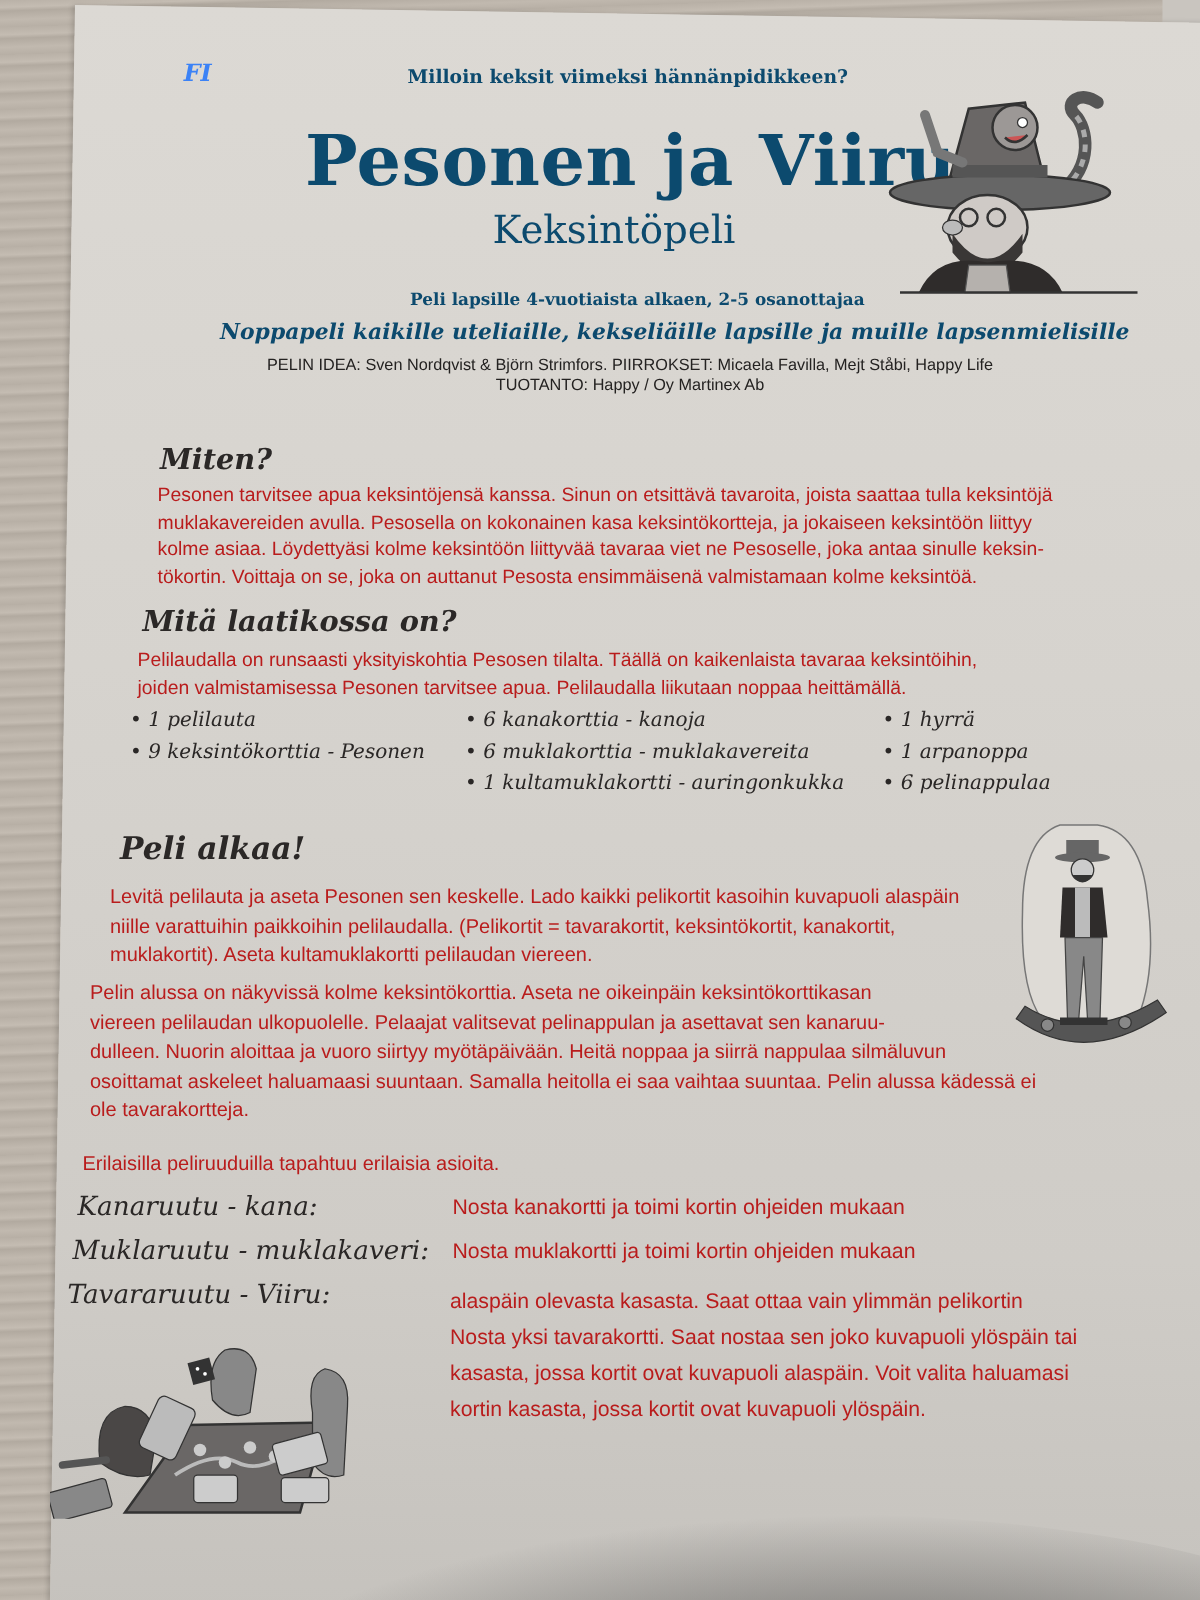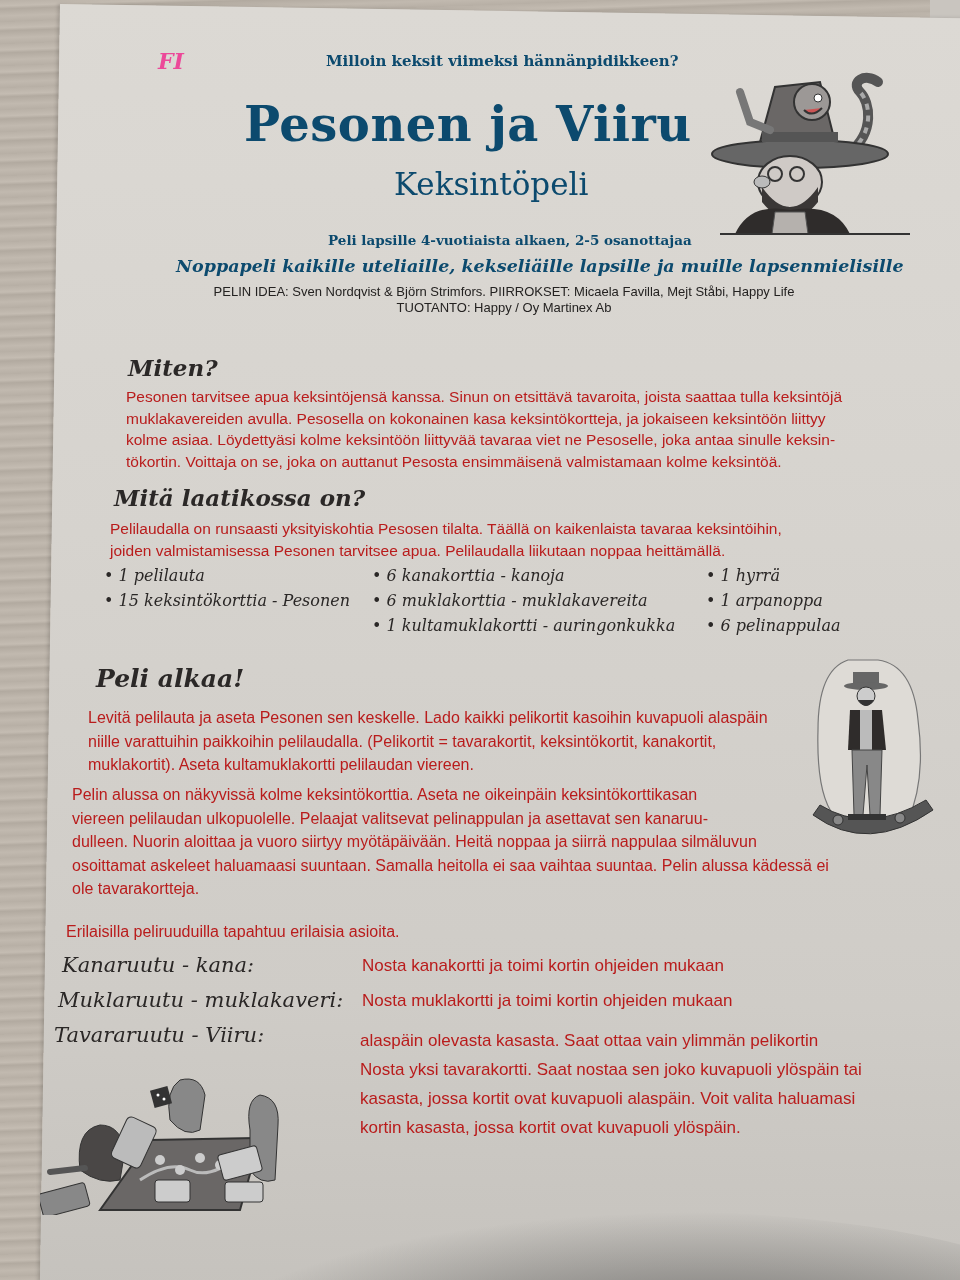--- a/index.html
+++ b/index.html
@@ -20,23 +20,23 @@
     background: #c9c5bf;
   }
   .shadow {
     position: absolute; left: 170px; top: 1210px; width: 900px; height: 200px;
     background: radial-gradient(ellipse at 60% 80%, rgba(40,40,40,0.55) 0%, rgba(40,40,40,0.3) 40%, rgba(40,40,40,0) 70%);
     border-radius: 50%;
   }
   .abs { position: absolute; color: #0c4a6e; }
   .hand { font-family: "DejaVu Serif", serif; }
   .body-txt { font-family: "Liberation Sans", sans-serif; font-size: 15.5px; line-height: 21.5px; color: #b91c1c; }
-  .lang { left: 158px; top: 48px; font-size: 22px; font-style: italic; font-weight: bold; color: #ec4899; }
+  .lang { left: 147px; top: 48px; font-size: 19px; font-style: italic; font-weight: bold; color: #3b82f6; }
   .tagline { left: 326px; top: 52px; font-size: 15px; font-weight: bold; }
-  .title { left: 244px; top: 96px; font-size: 48px; font-weight: bold; letter-spacing: 0.5px; }
+  .title { left: 244px; top: 96px; font-size: 56px; font-weight: bold; letter-spacing: 0.5px; }
   .subtitle { left: 394px; top: 166px; font-size: 31px; text-align: right; }
   .age { left: 328px; top: 232px; font-size: 13.5px; font-weight: bold; }
   .slogan { left: 176px; top: 256px; font-size: 17.5px; font-weight: bold; font-style: italic; }
   .credits { left: 184px; top: 284px; width: 640px; text-align: center; font-family: "Liberation Sans", sans-serif; font-size: 13px; line-height: 16px; color: #242221; }
   .h2 { font-family: "DejaVu Serif", serif; font-style: italic; font-size: 23px; font-weight: bold; color: #2b2827; }
   .list-col { font-family: "DejaVu Serif", serif; font-style: italic; font-size: 16px; line-height: 25px; color: #2a2726; }
   .rule-label { font-family: "DejaVu Serif", serif; font-style: italic; font-size: 21px; color: #2a2726; }
   .illus { position: absolute; }
 </style>
 </head>
@@ -89,21 +89,21 @@
   <div>tökortin. Voittaja on se, joka on auttanut Pesosta ensimmäisenä valmistamaan kolme keksintöä.</div>
 </div>
 
 <div class="abs h2" style="left:114px;top:484px">Mitä laatikossa on?</div>
 <div class="abs body-txt" style="left:110px;top:518px;width:780px">
   <div>Pelilaudalla on runsaasti yksityiskohtia Pesosen tilalta. Täällä on kaikenlaista tavaraa keksintöihin,</div>
   <div>joiden valmistamisessa Pesonen tarvitsee apua. Pelilaudalla liikutaan noppaa heittämällä.</div>
 </div>
 <div class="abs list-col" style="left:104px;top:563px">
   <div>• 1 pelilauta</div>
-  <div>• 15 keksintökorttia - Pesonen</div>
+  <div>• 9 keksintökorttia - Pesonen</div>
 </div>
 <div class="abs list-col" style="left:372px;top:563px">
   <div>• 6 kanakorttia - kanoja</div>
   <div>• 6 muklakorttia - muklakavereita</div>
   <div>• 1 kultamuklakortti - auringonkukka</div>
 </div>
 <div class="abs list-col" style="left:706px;top:563px">
   <div>• 1 hyrrä</div>
   <div>• 1 arpanoppa</div>
   <div>• 6 pelinappulaa</div>

